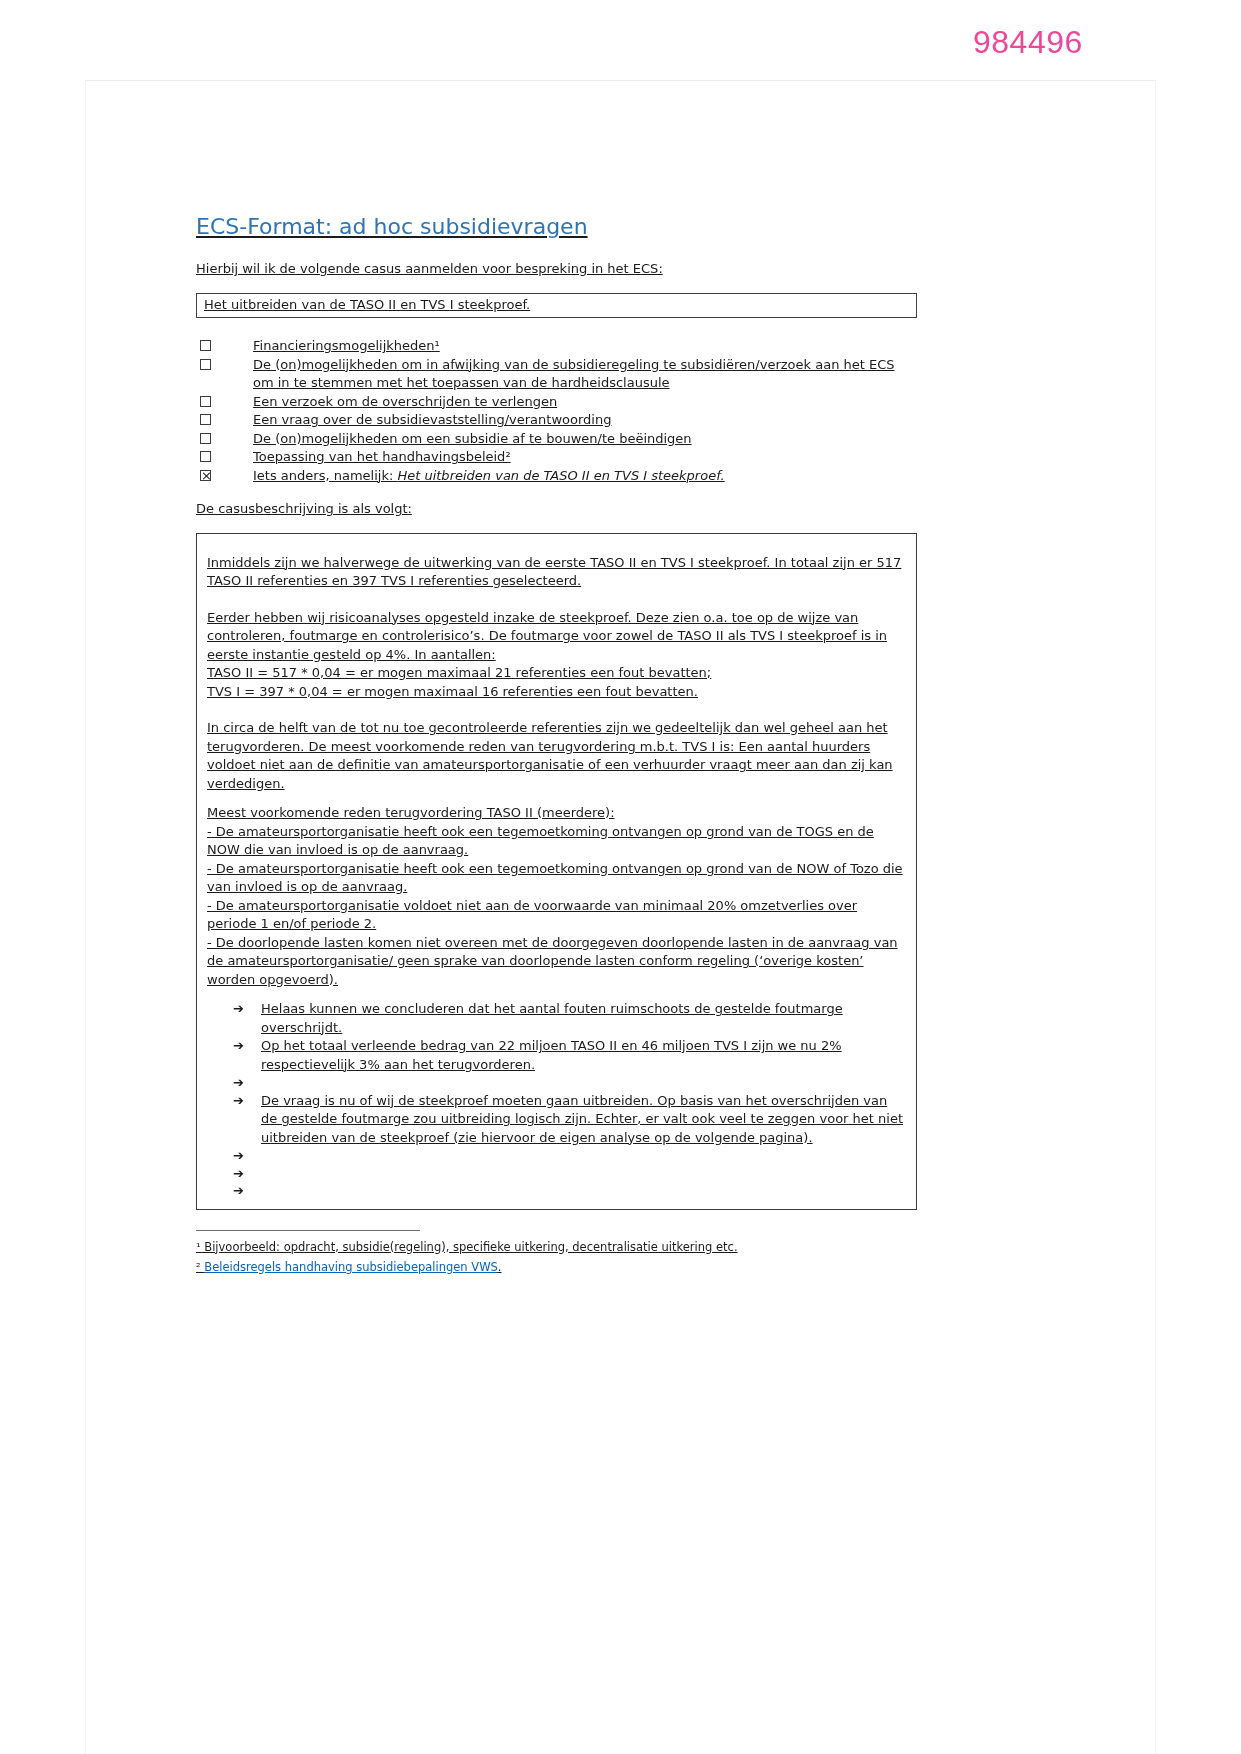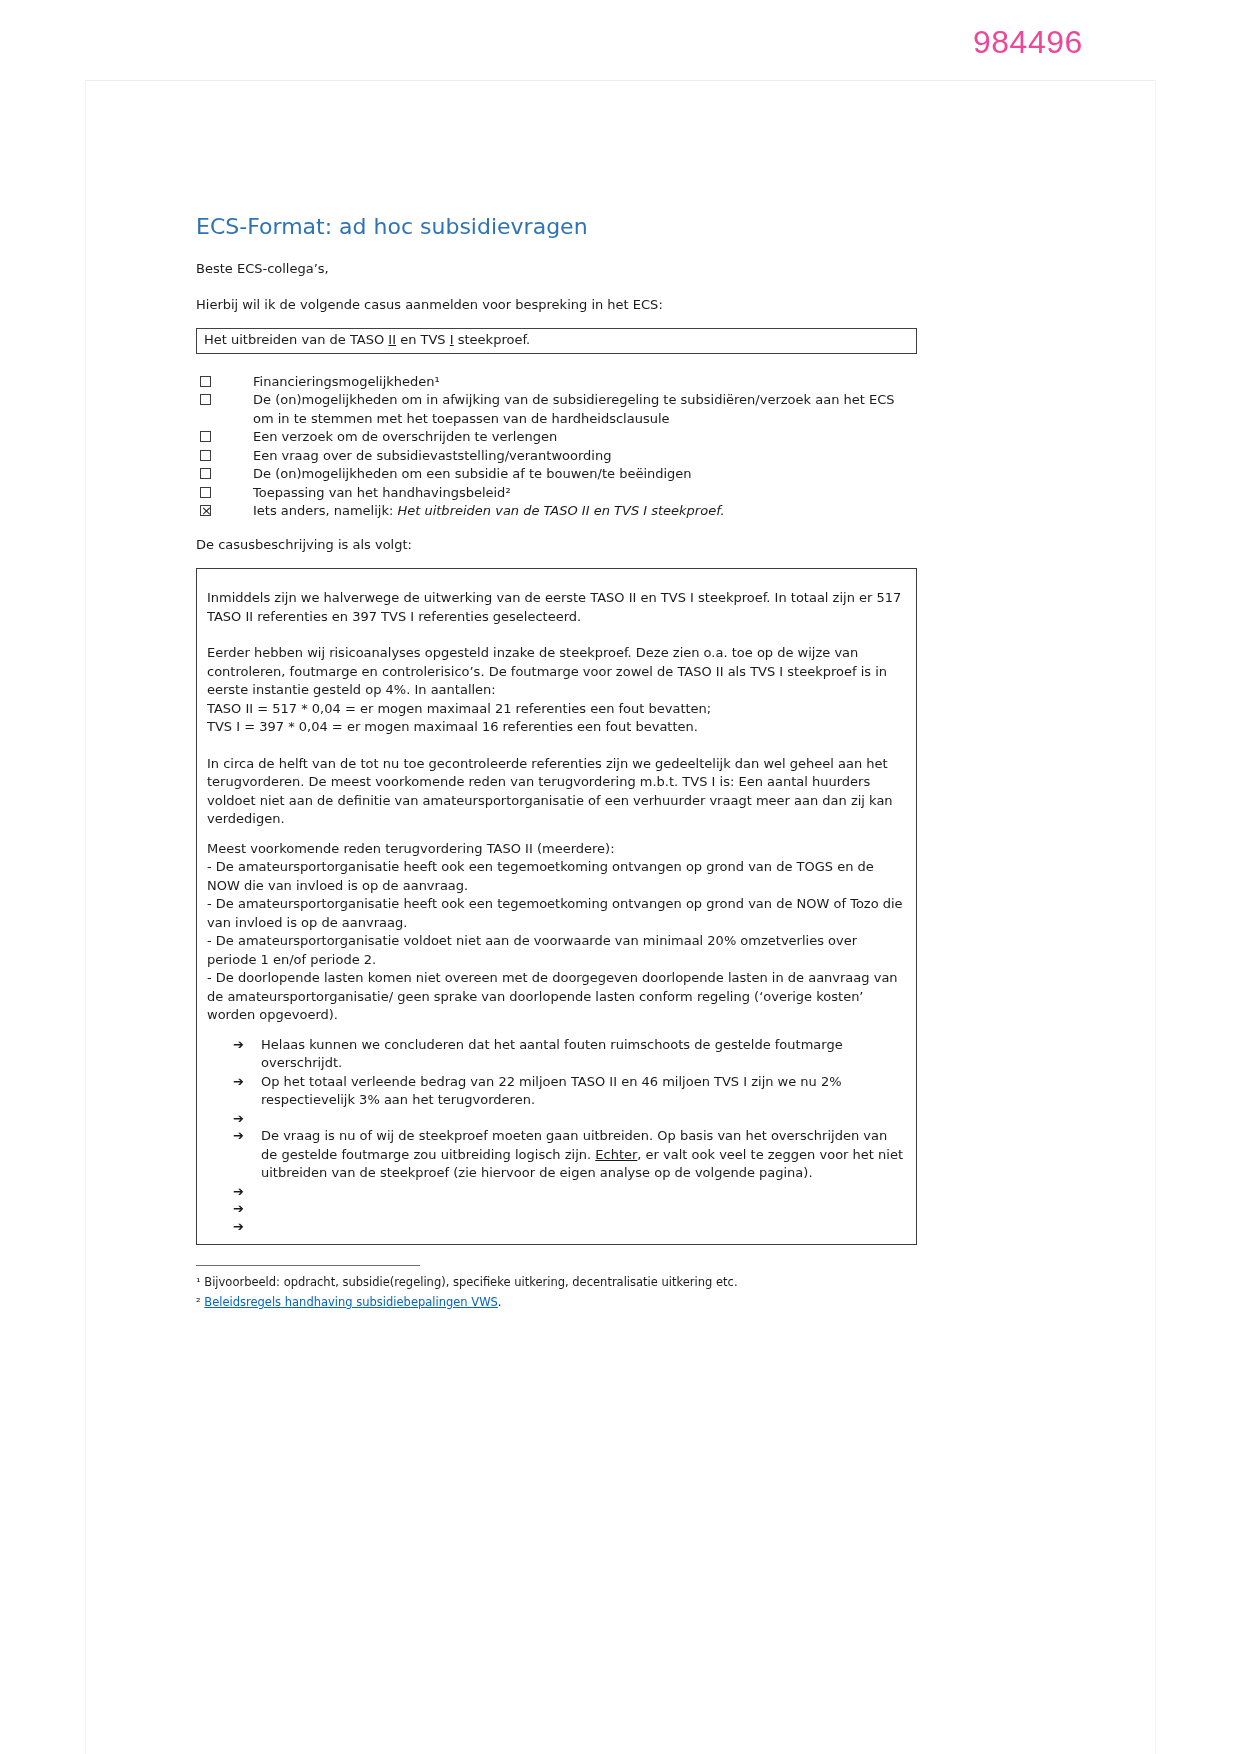--- a/index.html
+++ b/index.html
@@ -16,21 +16,21 @@
     border-top:1px solid #ededed; border-left:1px solid #f3f3f3; border-right:1px solid #f6f6f6;
     pointer-events:none;
   }
   .page-number {
     position:absolute; left:973px; top:24px;
     font-family:Liberation Sans, sans-serif;
     font-size:32px; letter-spacing:0.5px; color:#ec4899;
   }
   .content {
     position:absolute; left:196px; top:214px; width:721px;
-    font-size:13px; line-height:18.5px;
+    font-size:13px; line-height:18.5px;text-decoration:underline;
   }
   .title {
     font-size:22px; font-weight:400; color:#2E74B5;
     line-height:26px; margin-bottom:20px;
   }
   .para-gap   { margin-bottom:17px; }
   .intro-line { margin-bottom:14px; }
   .case-box {
     border:1px solid #404040; padding:2px 7px 3px; margin-bottom:19px;
     cursor:text;
@@ -71,21 +71,20 @@
 <body>
 
 <div class="scan-edge"></div>
 
 <div class="page-number">984496</div>
 
 <div class="content">
 
   <h1 class="title">ECS-Format: ad hoc subsidievragen</h1>
 
-  <p class="para-gap">Beste ECS-collega’s,</p>
 
   <p class="intro-line">Hierbij wil ik de volgende casus aanmelden voor bespreking in het ECS:</p>
 
   <div class="case-box"><span>Het uitbreiden van de TASO </span><span class="u">II</span><span> en TVS </span><span class="u">I</span><span> steekproef.</span></div>
 
 
   <div class="checklist">
 
     <div class="check-row">
       <span class="cb">

